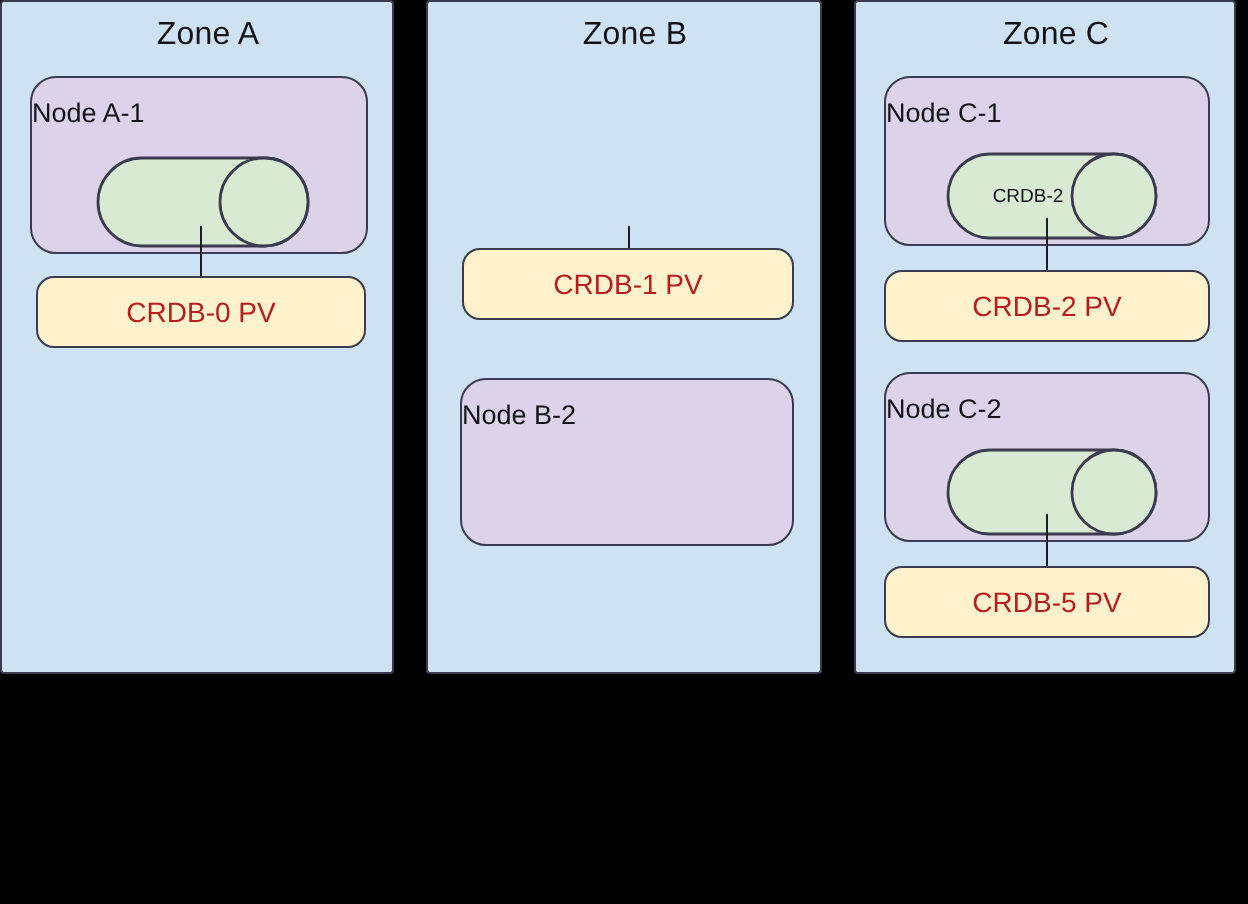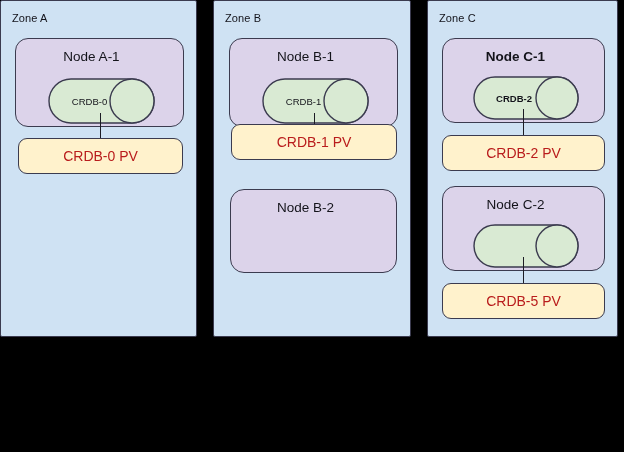--- a/index.html
+++ b/index.html
@@ -22,41 +22,41 @@
     box-sizing: border-box;
     background: #cfe2f3;
     border: 1.4px solid #3b3b4f;
     border-radius: 2px;
   }
   .zone-title {
     position: absolute;
     left: 11px;
     right: 0;
     top: 9px;
-    text-align: left;
-    font-size: 11px;
+    text-align: center;
+    font-size: 16px;
     color: #13131a;
     letter-spacing: 0.1px;
     line-height: 16px;
   }
 
   
   .node {
     position: absolute;
     box-sizing: border-box;
     background: #dcd3ea;
     border: 1.4px solid #3b3b4f;
     border-radius: 13px;
   }
   .node-title {
     position: absolute;
     left: 0;
     right: 16px;
     top: 10px;
-    text-align: center;
+    text-align: left;
     font-size: 13.5px;
     color: #13131a;
     line-height: 16px;
   }
 
   
   .cyl {
     position: absolute;
   }
   .cyl svg {
@@ -110,61 +110,49 @@
     <div class="zone-title">Zone A</div>
 
     <div class="node" style="left:14px; top:37px; width:169px; height:89px;">
       <div class="node-title">Node A-1</div>
 
       <div class="cyl" style="left:32px; top:39px; width:107px; height:46px;">
         <svg width="107" height="46" viewBox="0 0 107 46">
           <path d="M 23,1 L 84,1 A 22,22 0 0 1 84,45 L 23,45 A 22,22 0 0 1 23,1 Z" fill="#d9ead3" stroke="#3b3b4f" stroke-width="1.4"></path>
           <ellipse cx="84" cy="23" rx="22" ry="22" fill="#d9ead3" stroke="#3b3b4f" stroke-width="1.4"></ellipse>
         </svg>
-        <div class="cyl-label" style="width:83px;">CRDB-0</div>
       </div>
     </div>
 
     <div class="connector" style="left:99px; top:112px; height:26px;"></div>
 
     <div class="pv" style="left:17px; top:137px; width:165px; height:36px;">
       <span class="pv-label">CRDB-0 PV</span>
     </div>
   </div>
 
   <div class="zone" style="left:213px; top:0px; width:198px; height:337px;">
     <div class="zone-title">Zone B</div>
 
-    <div class="node" style="left:15px; top:37px; width:169px; height:89px;">
-      <div class="node-title">Node B-1</div>
-
-      <div class="cyl" style="left:32px; top:39px; width:107px; height:46px;">
-        <svg width="107" height="46" viewBox="0 0 107 46">
-          <path d="M 23,1 L 84,1 A 22,22 0 0 1 84,45 L 23,45 A 22,22 0 0 1 23,1 Z" fill="#d9ead3" stroke="#3b3b4f" stroke-width="1.4"></path>
-          <ellipse cx="84" cy="23" rx="22" ry="22" fill="#d9ead3" stroke="#3b3b4f" stroke-width="1.4"></ellipse>
-        </svg>
-        <div class="cyl-label" style="width:83px;">CRDB-1</div>
-      </div>
-    </div>
 
     <div class="connector" style="left:100px; top:112px; height:26px;"></div>
 
     <div class="pv" style="left:17px; top:123px; width:166px; height:36px;">
       <span class="pv-label">CRDB-1 PV</span>
     </div>
 
-    <div class="node" style="left:16px; top:188px; width:167px; height:84px;border-radius:14px;">
+    <div class="node" style="left:16px; top:188px; width:167px; height:84px;">
       <div class="node-title">Node B-2</div>
     </div>
   </div>
 
   <div class="zone" style="left:427px; top:0px; width:191px; height:337px;">
     <div class="zone-title">Zone C</div>
 
-    <div class="node" style="left:14px; top:37px; width:163px; height:85px;font-weight:bold;">
+    <div class="node" style="left:14px; top:37px; width:163px; height:85px;">
       <div class="node-title">Node C-1</div>
 
       <div class="cyl" style="left:30px; top:37px; width:106px; height:44px;">
         <svg width="106" height="44" viewBox="0 0 106 44">
           <path d="M 22,1 L 84,1 A 21,21 0 0 1 84,43 L 22,43 A 21,21 0 0 1 22,1 Z" fill="#d9ead3" stroke="#3b3b4f" stroke-width="1.4"></path>
           <ellipse cx="84" cy="22" rx="21" ry="21" fill="#d9ead3" stroke="#3b3b4f" stroke-width="1.4"></ellipse>
         </svg>
         <div class="cyl-label" style="width:82px;">CRDB-2</div>
       </div>
     </div>

